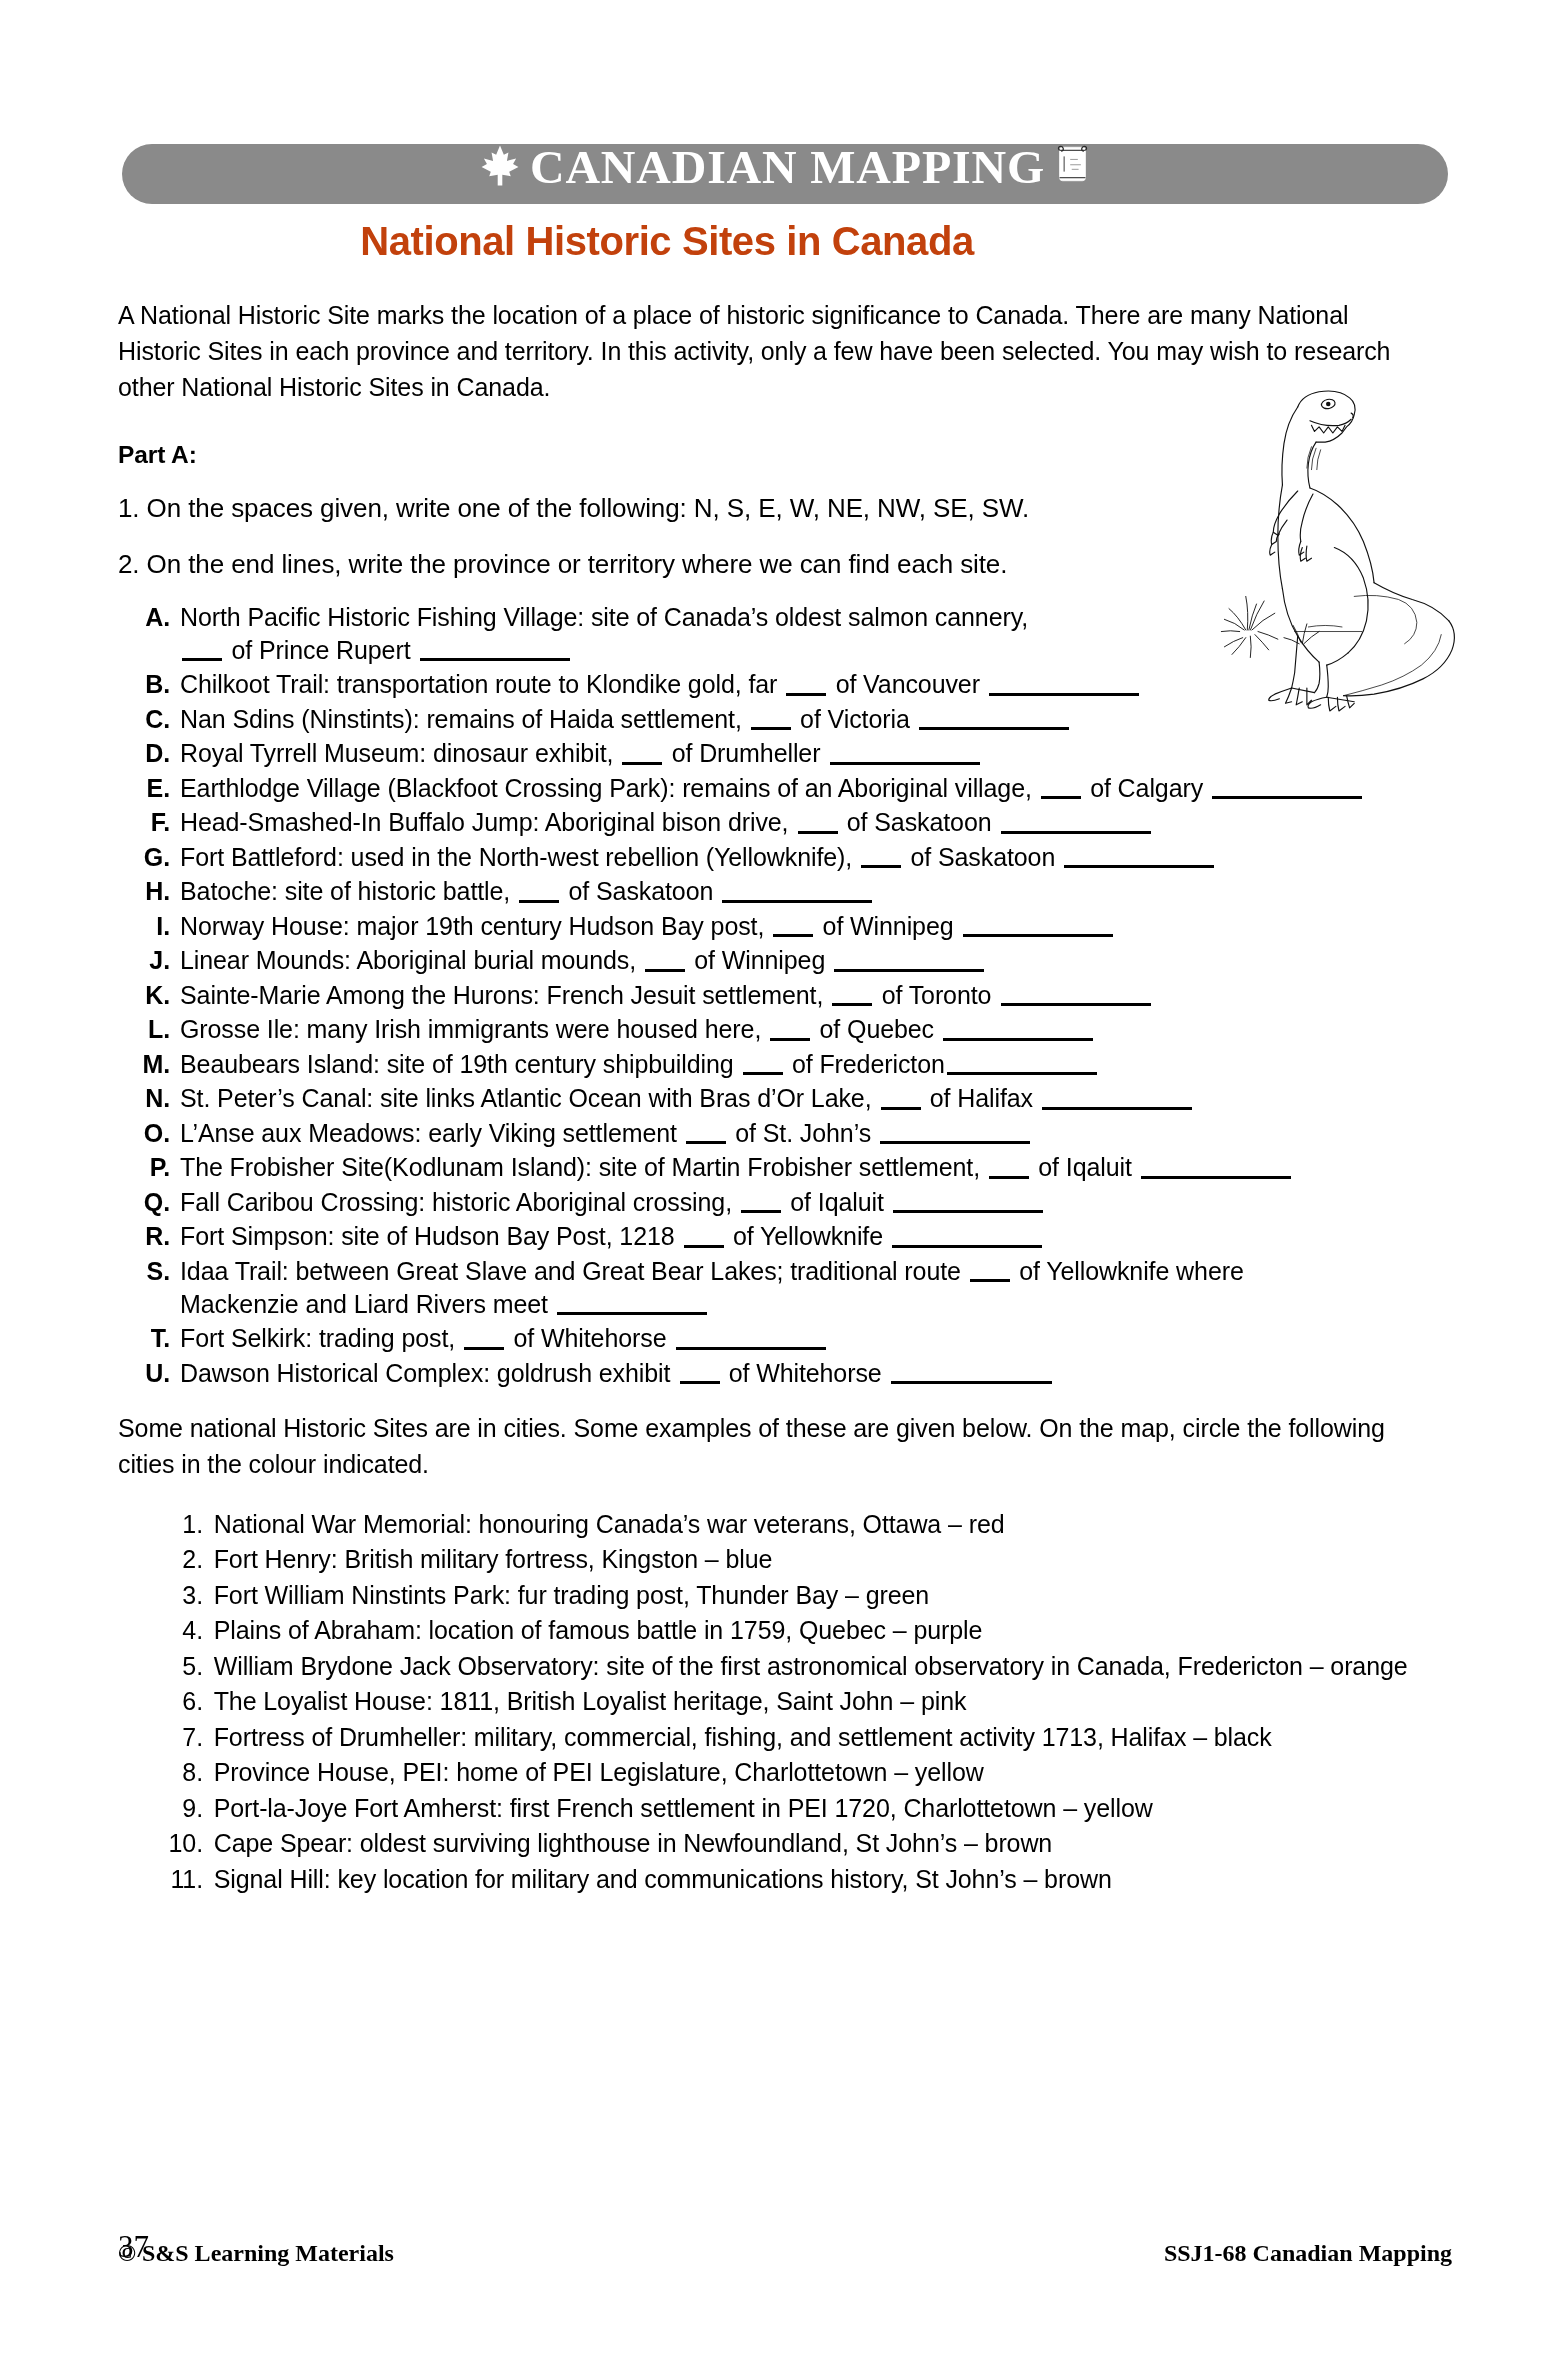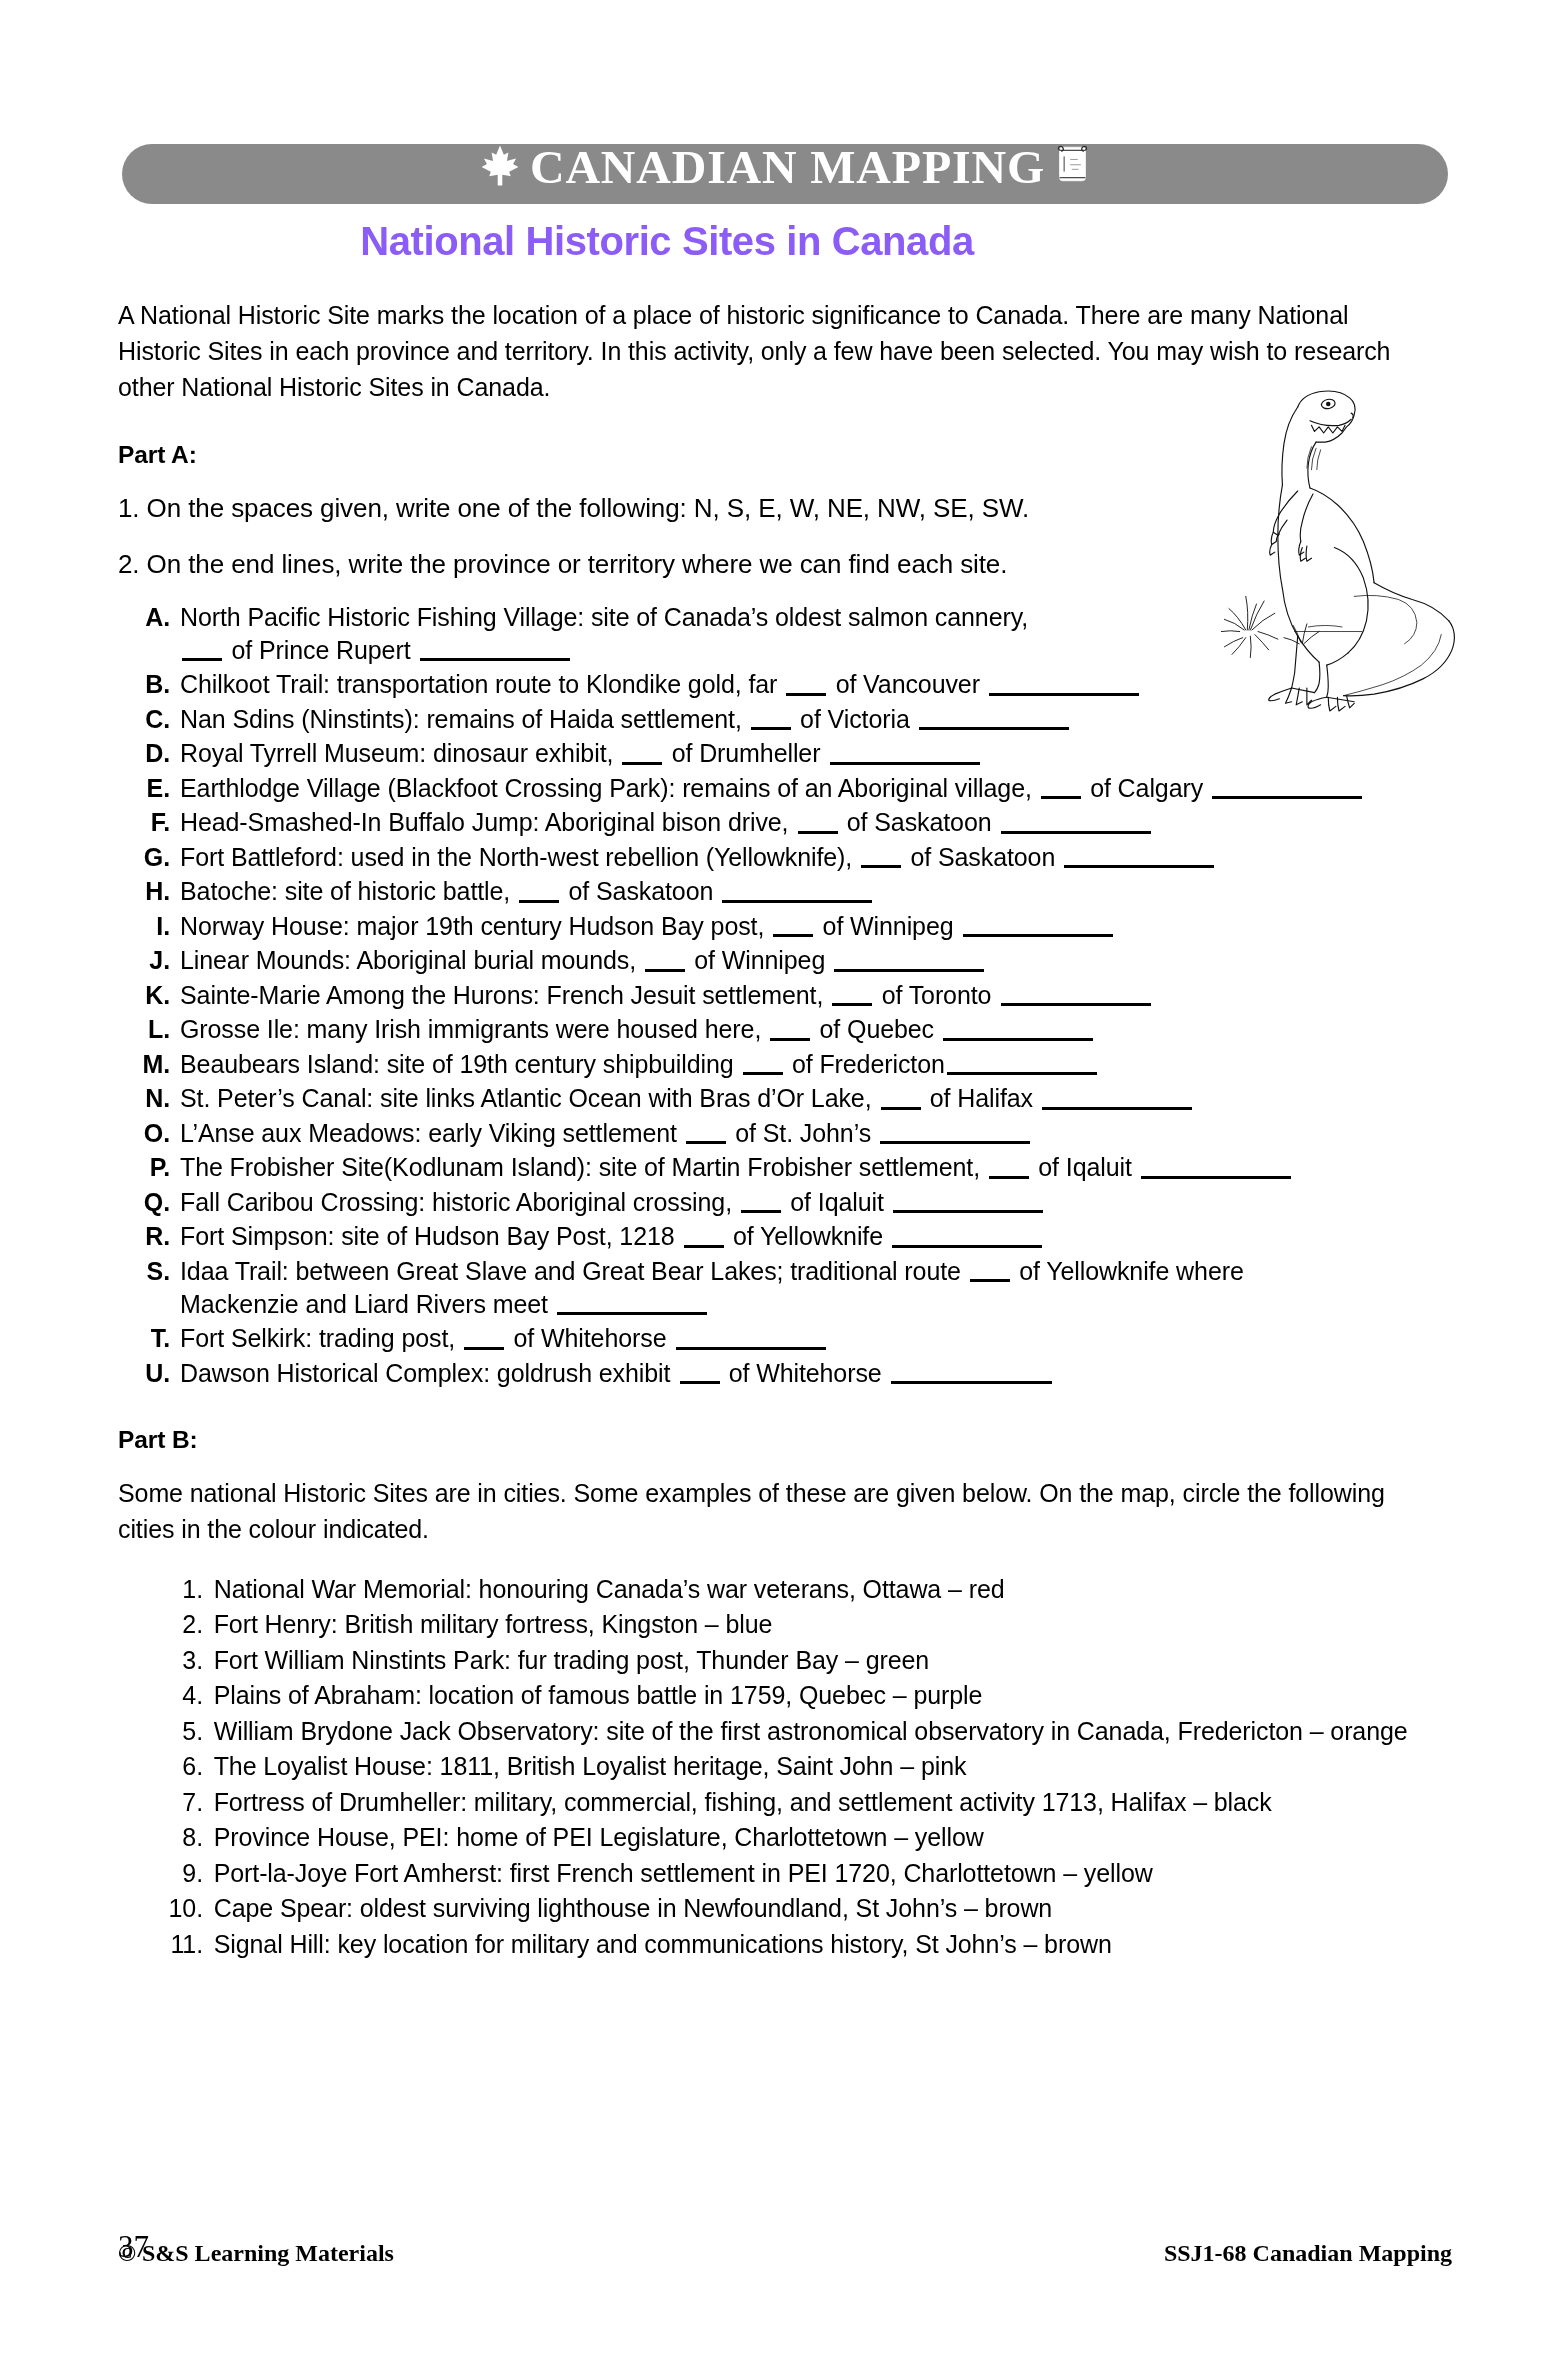--- a/index.html
+++ b/index.html
@@ -56,21 +56,21 @@
   .page-title {
     position: absolute;
     left: 0;
     top: 218px;
     width: 1334px;
     text-align: center;
     font-family: "Liberation Sans", sans-serif;
     font-weight: bold;
     font-size: 40px;
     line-height: 46px;
-    color: #8b5cf6;
+    color: #c2410c;
     letter-spacing: -0.4px;
   }
 
   
   .content {
     position: absolute;
     left: 118px;
     top: 297px;
     width: 1334px;
   }
@@ -522,21 +522,20 @@
         <span class="alpha-body">
           <span>Dawson Historical Complex: goldrush exhibit</span>
           <span class="blank blank-dir"></span>
           <span>of Whitehorse</span>
           <span class="blank blank-prov-wide"></span>
         </span>
       </div>
 
     </div>
 
-    <div class="part-label">Part B:</div>
     <p class="partb-intro">Some national Historic Sites are in cities. Some examples of these are given below. On the map, circle the following cities in the colour indicated.</p>
 
     <div class="num-list">
       <div class="num-item">
         <span class="num-marker">1.</span>
         <span class="num-body">National War Memorial: honouring Canada’s war veterans, Ottawa – red</span>
       </div>
       <div class="num-item">
         <span class="num-marker">2.</span>
         <span class="num-body">Fort Henry: British military fortress, Kingston – blue</span>

